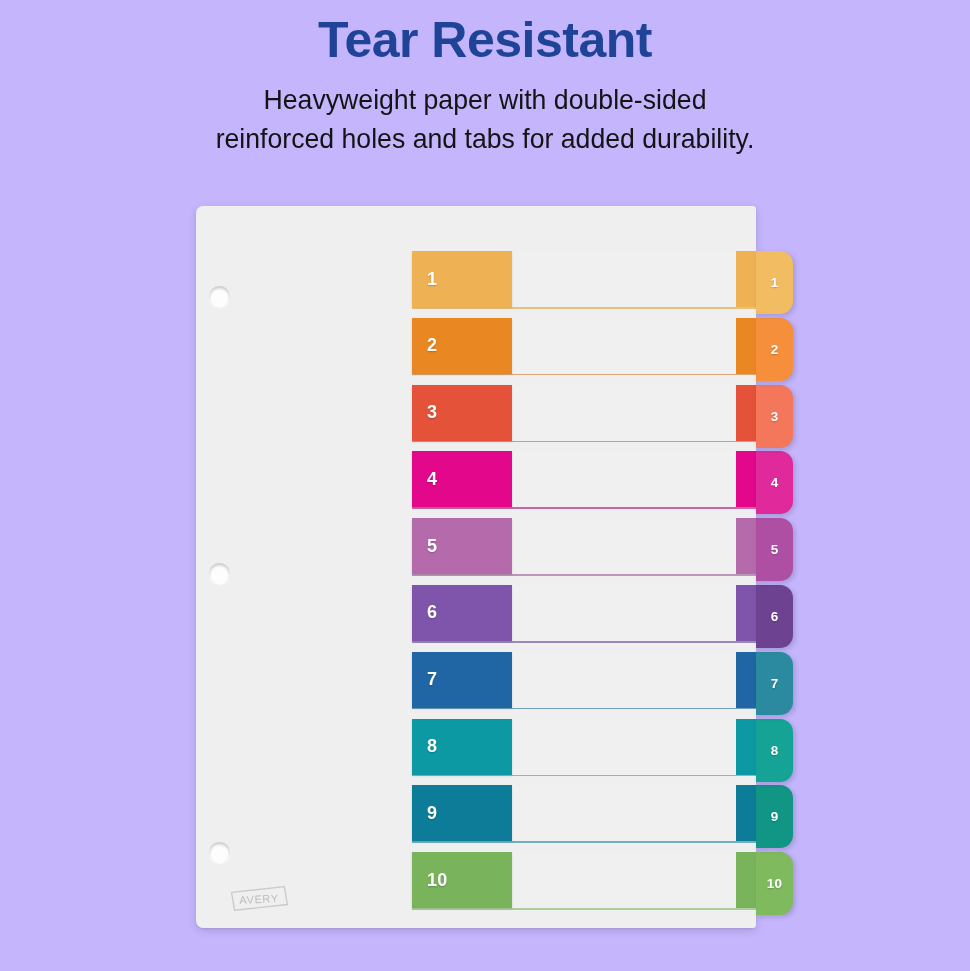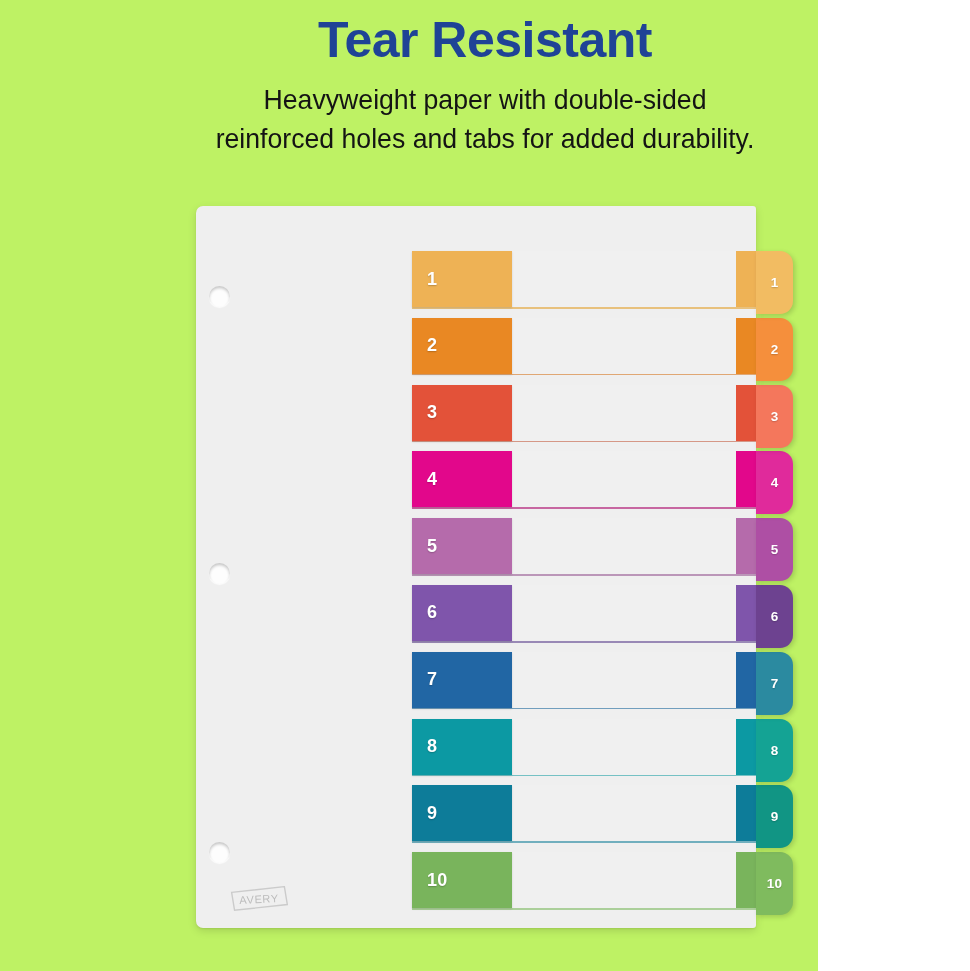--- a/index.html
+++ b/index.html
@@ -8,23 +8,23 @@
   html, body {
     width: 970px;
     height: 971px;
     background: #ffffff;
     font-family: "Liberation Sans", "DejaVu Sans", sans-serif;
     overflow: hidden;
   }
 
   .page {
     position: relative;
-    width: 818px;
+    width: 970px;
     height: 971px;
-    background: #bef264;
+    background: #c4b5fd;
   }
 
   
   .header {
     position: absolute;
     top: 0; left: 0;
     width: 970px;
     padding-top: 12px;
     text-align: center;
   }

